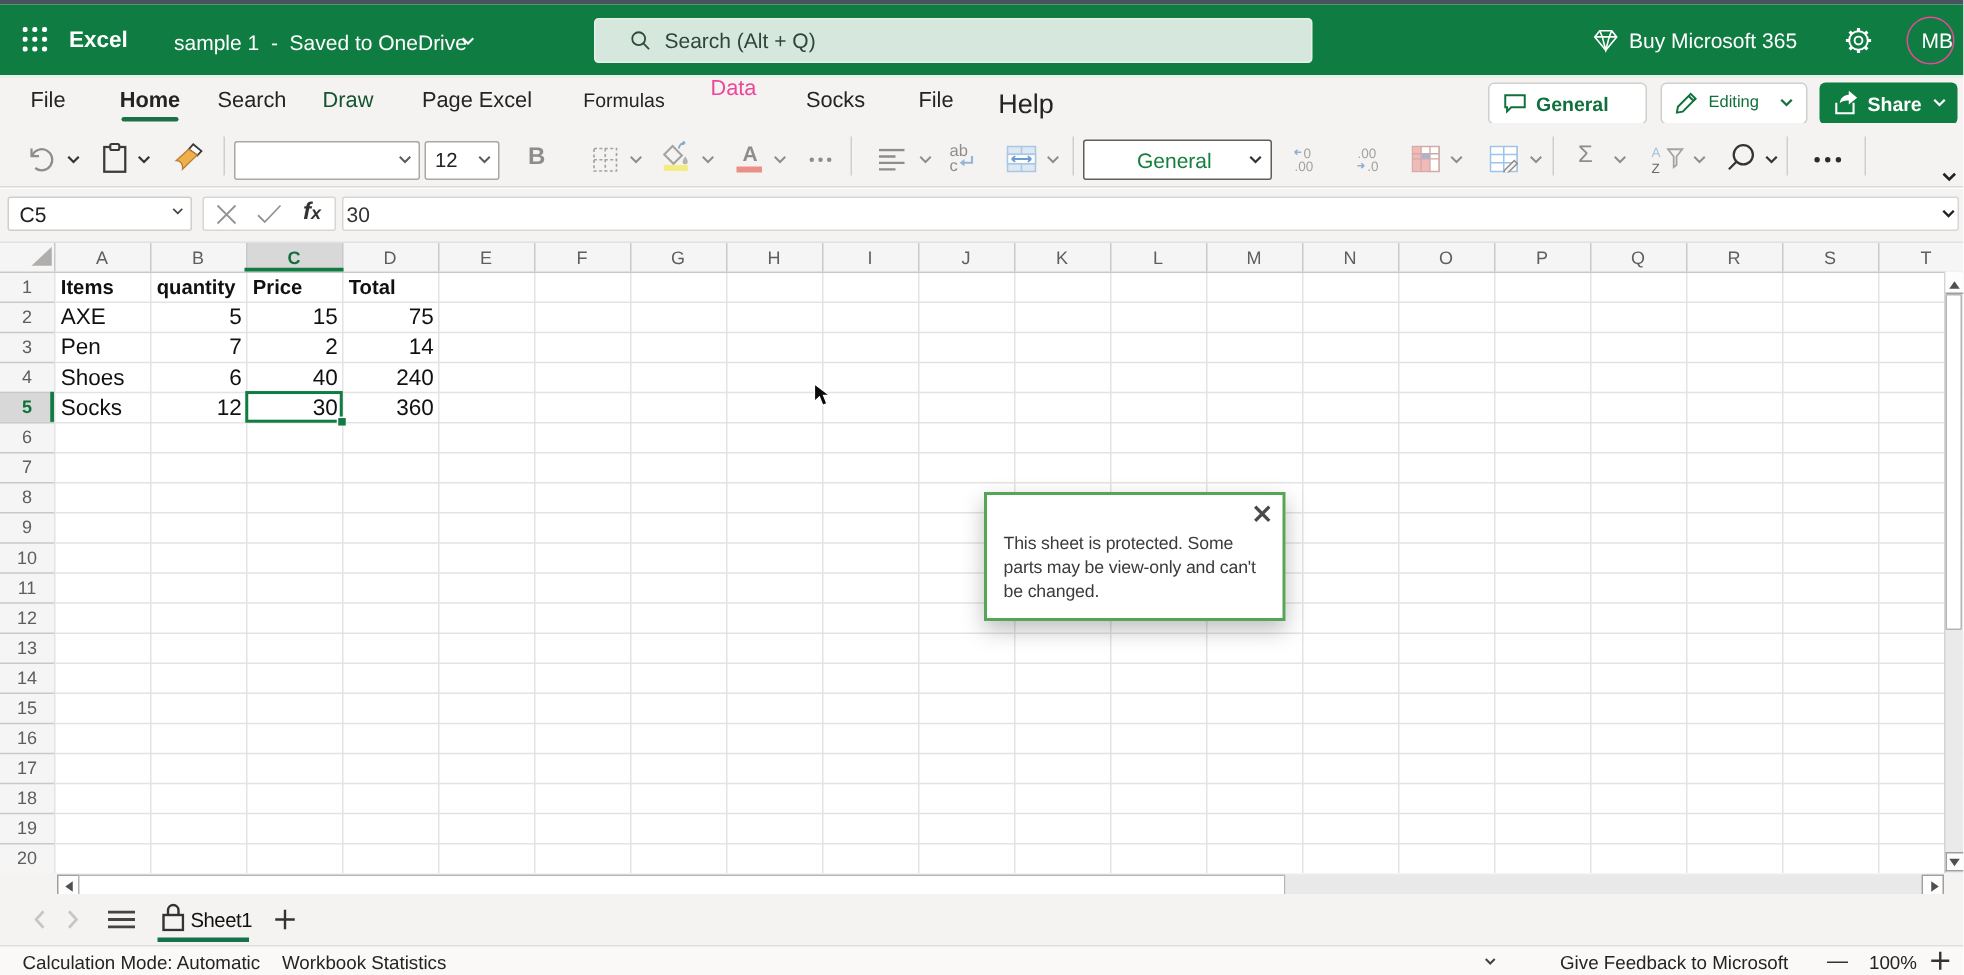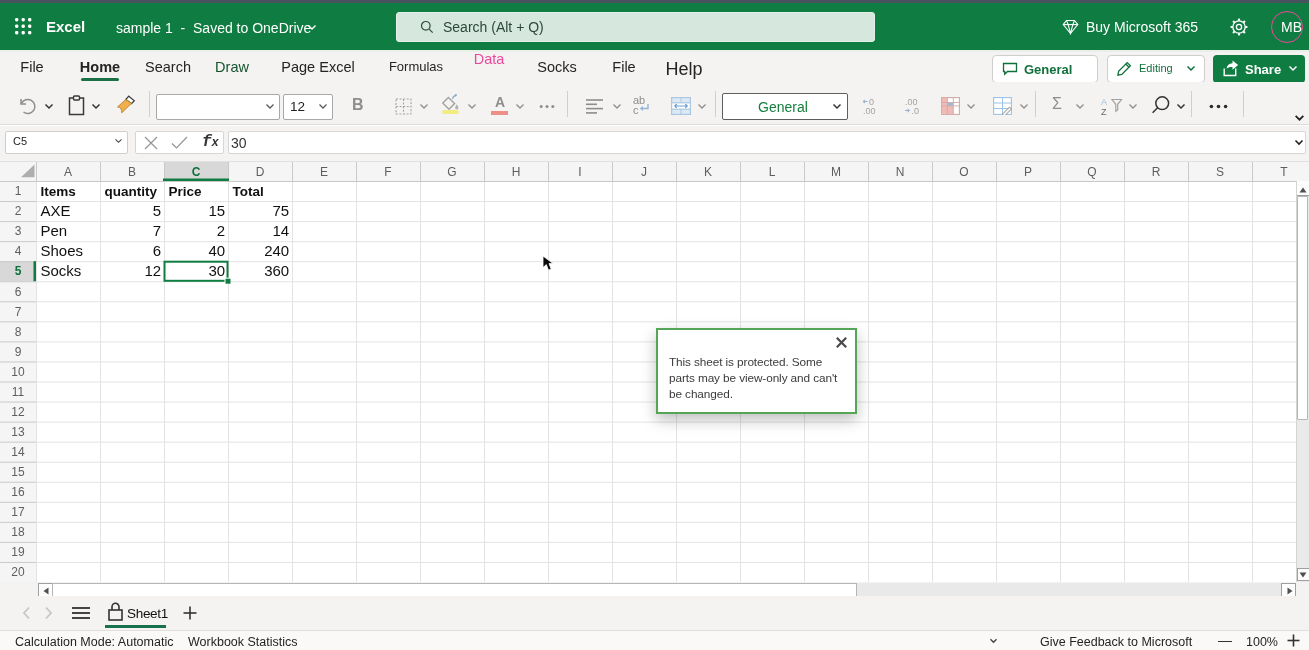--- a/index.html
+++ b/index.html
@@ -242,32 +242,32 @@
     <circle cx="2.4" cy="2.5" r="1.8" fill="#2b2b2b"></circle>
     <circle cx="9.5" cy="2.5" r="1.8" fill="#2b2b2b"></circle>
     <circle cx="16.6" cy="2.5" r="1.8" fill="#2b2b2b"></circle>
   </svg>
 <div class="abs" style="left:1243px;top:91px;width:1px;height:26px;background:#d1cfcd"></div>
 <svg style="position:absolute;left:1294px;top:114px" width="11" height="8" viewBox="0 0 10 7">
     <polyline points="1.5,1.5 5,5 8.5,1.5" fill="none" stroke="#222" stroke-width="1.6"></polyline>
   </svg>
 <div class="abs" style="left:0;top:126px;width:1309px;height:36px;background:#f4f3f2;border-bottom:1px solid #e3e1df"></div>
 <div class="abs" style="left:5px;top:131px;width:123px;height:23px;background:#fff;border:1px solid #d0cecc;border-radius:2px"></div>
-<div class="txt" style="left:13px;top:135px;font-size:11px;color:#222">C5</div>
+<div class="txt" style="left:13px;top:135px;font-size:14px;color:#222">C5</div>
 <svg style="position:absolute;left:114px;top:138px" width="9" height="6" viewBox="0 0 10 7">
     <polyline points="1.5,1.5 5,5 8.5,1.5" fill="none" stroke="#444" stroke-width="1.3"></polyline>
   </svg>
 <div class="abs" style="left:135px;top:131px;width:89px;height:23px;background:#fff;border:1px solid #d8d6d4;border-radius:2px"></div>
 <svg class="abs" style="left:144px;top:136px" width="14" height="14" viewBox="0 0 14 14">
     <path d="M1 1 L13 13 M13 1 L1 13" stroke="#969492" stroke-width="1.2"></path>
   </svg>
 <svg class="abs" style="left:171px;top:136px" width="17" height="13" viewBox="0 0 17 13">
     <path d="M1 7.5 L5.5 12 L16 1" fill="none" stroke="#969492" stroke-width="1.2"></path>
   </svg>
-<div class="txt" style="left:202px;top:133px;font-size:16px;font-style:italic;font-weight:bold;color:#333;font-family:Liberation Mono, monospace">f<span style="font-size:12px">x</span></div>
+<div class="txt" style="left:202px;top:133px;font-size:16px;font-style:italic;font-weight:bold;color:#333;font-family:Liberation Sans, sans-serif">f<span style="font-size:12px">x</span></div>
 <div class="abs" style="left:227.5px;top:131px;width:1078px;height:23px;background:#fff;border:1px solid #d8d6d4;border-radius:2px"></div>
 <div class="txt" style="left:231px;top:135px;font-size:14px;color:#333">30</div>
 <svg style="position:absolute;left:1294px;top:139px" width="10" height="7" viewBox="0 0 10 7">
     <polyline points="1.5,1.5 5,5 8.5,1.5" fill="none" stroke="#222" stroke-width="1.6"></polyline>
   </svg>
 <svg width="1309" height="420.0" style="position:absolute;left:0;top:162.0px" font-family="Liberation Sans, sans-serif">
 <rect x="0" y="0" width="1309" height="420.0" fill="#ffffff"></rect>
 <rect x="0" y="0" width="1309" height="19.0" fill="#f5f5f5"></rect>
 <rect x="0" y="19.0" width="36.0" height="401.0" fill="#f5f5f5"></rect>
 <rect x="164.0" y="0" width="64.0" height="19.0" fill="#d8d8d8"></rect>

